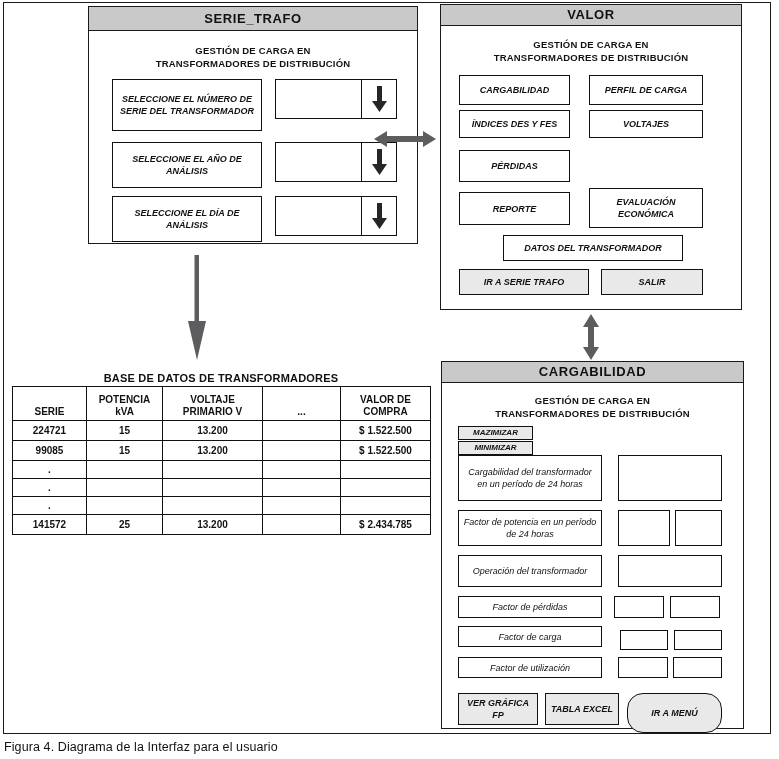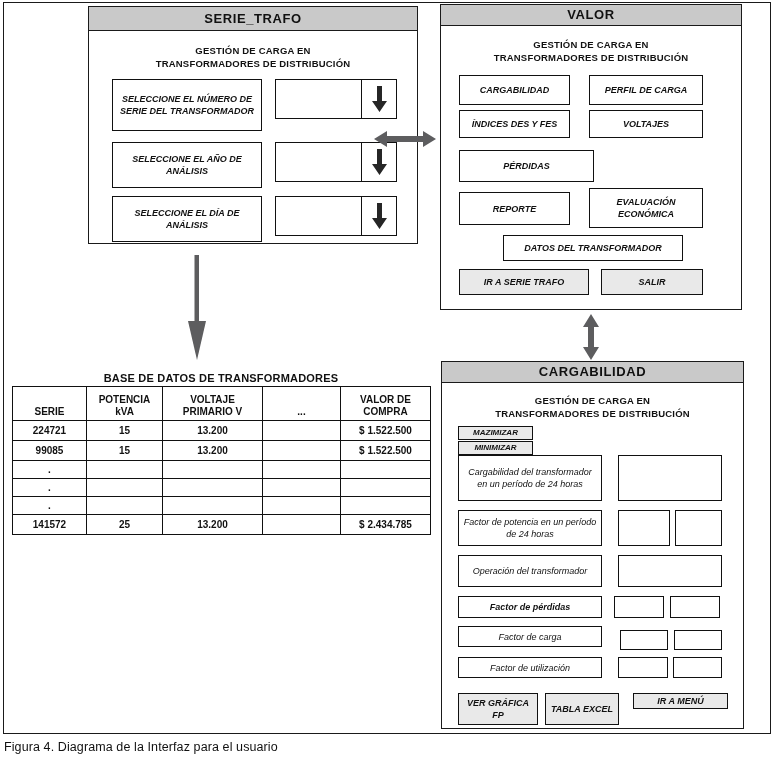--- a/index.html
+++ b/index.html
@@ -203,21 +203,21 @@
       <div>GESTIÓN DE CARGA EN</div>
       <div>TRANSFORMADORES DE DISTRIBUCIÓN</div>
     </div>
 
     <div class="box" style="left:18px; top:49px; width:111px; height:30px;">CARGABILIDAD</div>
     <div class="box" style="left:148px; top:49px; width:114px; height:30px;">PERFIL DE CARGA</div>
 
     <div class="box" style="left:18px; top:84px; width:111px; height:28px;">ÍNDICES DES Y FES</div>
     <div class="box" style="left:148px; top:84px; width:114px; height:28px;">VOLTAJES</div>
 
-    <div class="box" style="left:18px; top:124px; width:135px; height:32px;">PÉRDIDAS</div>
+    <div class="box" style="left:18px; top:124px; width:111px; height:32px;">PÉRDIDAS</div>
 
     <div class="box" style="left:18px; top:166px; width:111px; height:33px;">REPORTE</div>
     <div class="box" style="left:148px; top:162px; width:114px; height:40px;">EVALUACIÓN ECONÓMICA</div>
 
     <div class="box" style="left:62px; top:209px; width:180px; height:26px;">DATOS DEL TRANSFORMADOR</div>
 
     <div class="box gray" style="left:18px; top:243px; width:130px; height:26px;">IR A SERIE TRAFO</div>
     <div class="box gray" style="left:160px; top:243px; width:102px; height:26px;">SALIR</div>
   </div>
 </div>
@@ -336,31 +336,31 @@
     <div class="box" style="left:16px; top:72px; width:144px; height:46px; font-weight:normal;">Cargabilidad del transformador en un período de 24 horas</div>
     <div class="box value" style="left:176px; top:72px; width:104px; height:46px;"></div>
 
     <div class="box" style="left:16px; top:127px; width:144px; height:36px; font-weight:normal;">Factor de potencia en un período de 24 horas</div>
     <div class="box value" style="left:176px; top:127px; width:52px; height:36px;"></div>
     <div class="box value" style="left:233px; top:127px; width:47px; height:36px;"></div>
 
     <div class="box" style="left:16px; top:172px; width:144px; height:32px; font-weight:normal;">Operación del transformador</div>
     <div class="box value" style="left:176px; top:172px; width:104px; height:32px;"></div>
 
-    <div class="box" style="left:16px; top:213px; width:144px; height:22px; font-weight:bold;">Factor de pérdidas</div>
+    <div class="box" style="left:16px; top:213px; width:144px; height:22px; font-weight:normal;">Factor de pérdidas</div>
     <div class="box value" style="left:172px; top:213px; width:50px; height:22px;"></div>
     <div class="box value" style="left:228px; top:213px; width:50px; height:22px;"></div>
 
     <div class="box" style="left:16px; top:243px; width:144px; height:21px; font-weight:normal;">Factor de carga</div>
     <div class="box value" style="left:178px; top:247px; width:48px; height:20px;"></div>
     <div class="box value" style="left:232px; top:247px; width:48px; height:20px;"></div>
 
     <div class="box" style="left:16px; top:274px; width:144px; height:21px; font-weight:normal;">Factor de utilización</div>
     <div class="box value" style="left:176px; top:274px; width:50px; height:21px;"></div>
     <div class="box value" style="left:231px; top:274px; width:49px; height:21px;"></div>
 
     <div class="box gray" style="left:16px; top:310px; width:80px; height:32px;">VER GRÁFICA FP</div>
     <div class="box gray" style="left:103px; top:310px; width:74px; height:32px;">TABLA EXCEL</div>
-    <div class="box gray" style="left:191px; top:310px; width:95px; height:16px;">IR A MENÚ</div>
+    <div class="box gray" style="left:185px; top:310px; width:95px; height:40px;border-radius:16px;">IR A MENÚ</div>
   </div>
 </div>
 
 <div id="caption">Figura 4. Diagrama de la Interfaz para el usuario</div>
 
 </body></html>

